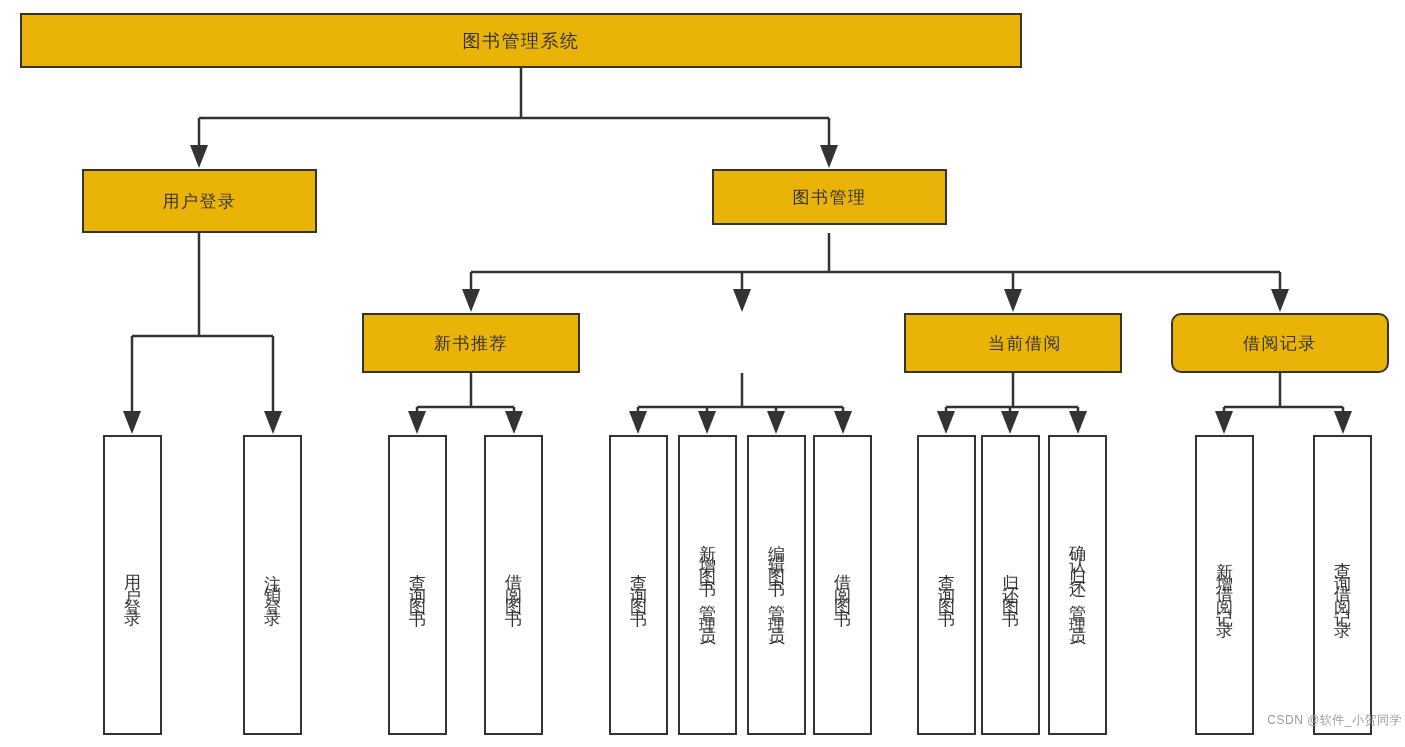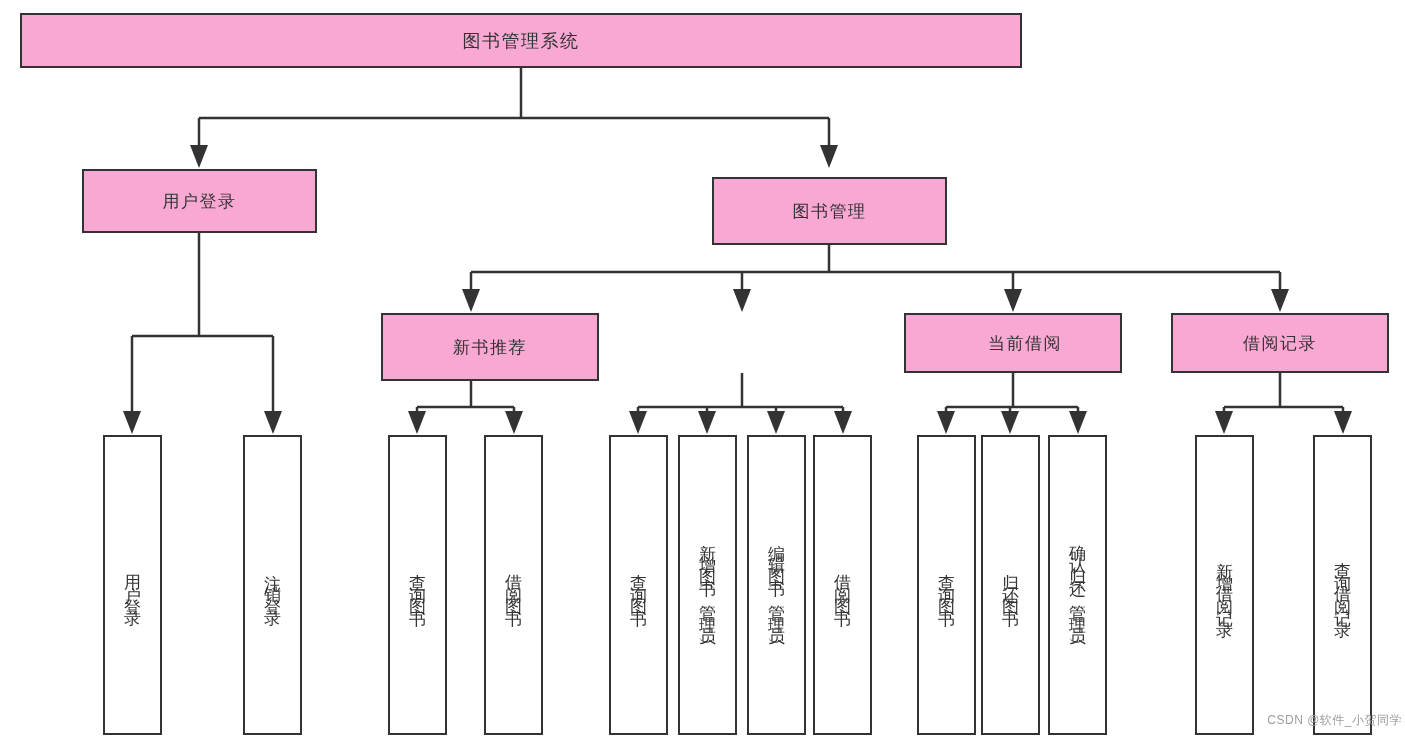--- a/index.html
+++ b/index.html
@@ -29,21 +29,21 @@
     stroke-width: 2.5;
   }
   #wires polygon {
     fill: #333333;
     stroke: none;
   }
   .box {
     position: absolute;
     box-sizing: border-box;
     border: 2.5px solid #333333;
-    background: #f9a8d4;
+    background: #eab308;
     display: flex;
     align-items: center;
     justify-content: center;
     color: #333333;
     font-size: 17px;
     letter-spacing: 1.5px;
     text-align: center;
   }
   .box.root-box { font-size: 18px; }
   .vbox {
@@ -154,25 +154,25 @@
       <line x1="1224" y1="407" x2="1224" y2="413"></line>
       <line x1="1343" y1="407" x2="1343" y2="413"></line>
       <polygon points="1224,434 1215,411 1233,411"></polygon>
       <polygon points="1343,434 1334,411 1352,411"></polygon>
     </g>
   </svg>
 
   <div class="box root-box" style="left:20px; top:13px; width:1002px; height:55px;">图书管理系统</div>
 
   <div class="box" style="left:82px; top:169px; width:235px; height:64px;">用户登录</div>
-  <div class="box" style="left:712px; top:169px; width:235px; height:68px;margin-top:8px;">图书管理</div>
-
-  <div class="box" style="left:362px; top:313px; width:218px; height:68px;margin-left:19px;">新书推荐</div>
+  <div class="box" style="left:712px; top:169px; width:235px; height:56px;">图书管理</div>
+
+  <div class="box" style="left:362px; top:313px; width:218px; height:60px;">新书推荐</div>
   <div class="box" style="left:904px; top:313px; width:218px; height:60px;padding-left:24px;">当前借阅</div>
-  <div class="box" style="left:1171px; top:313px; width:218px; height:60px;">借阅记录</div>
+  <div class="box" style="left:1171px; top:313px; width:218px; height:60px;border-radius:10px;">借阅记录</div>
 
   <div class="vbox" style="left:103px;">
     <span class="vtext">用户登录</span>
   </div>
   <div class="vbox" style="left:243px;">
     <span class="vtext">注销登录</span>
   </div>
 
   <div class="vbox" style="left:388px;">
     <span class="vtext">查询图书</span>

